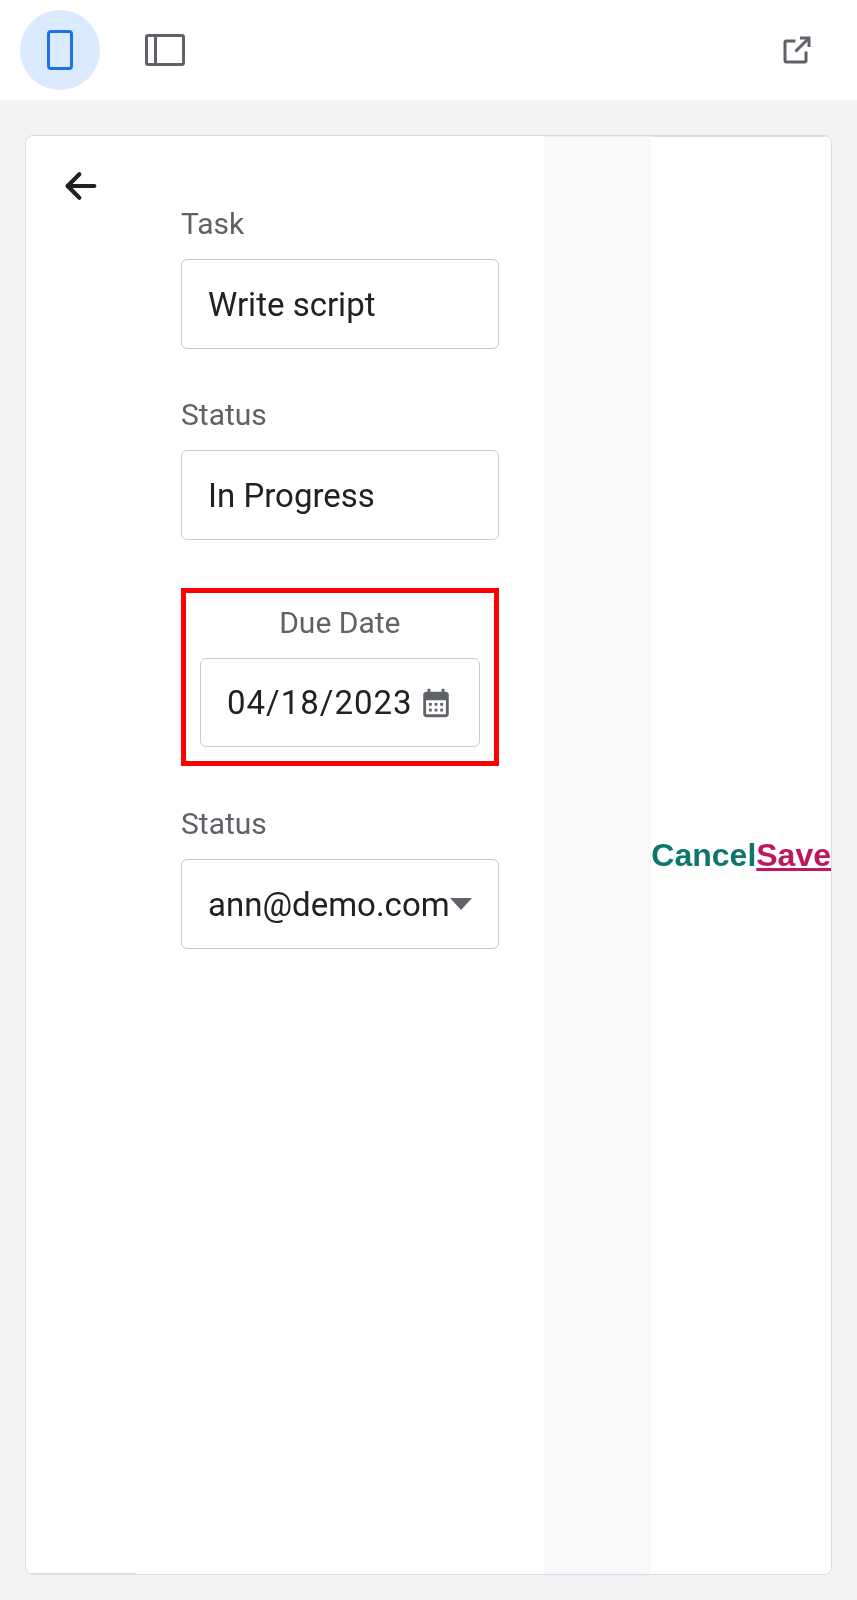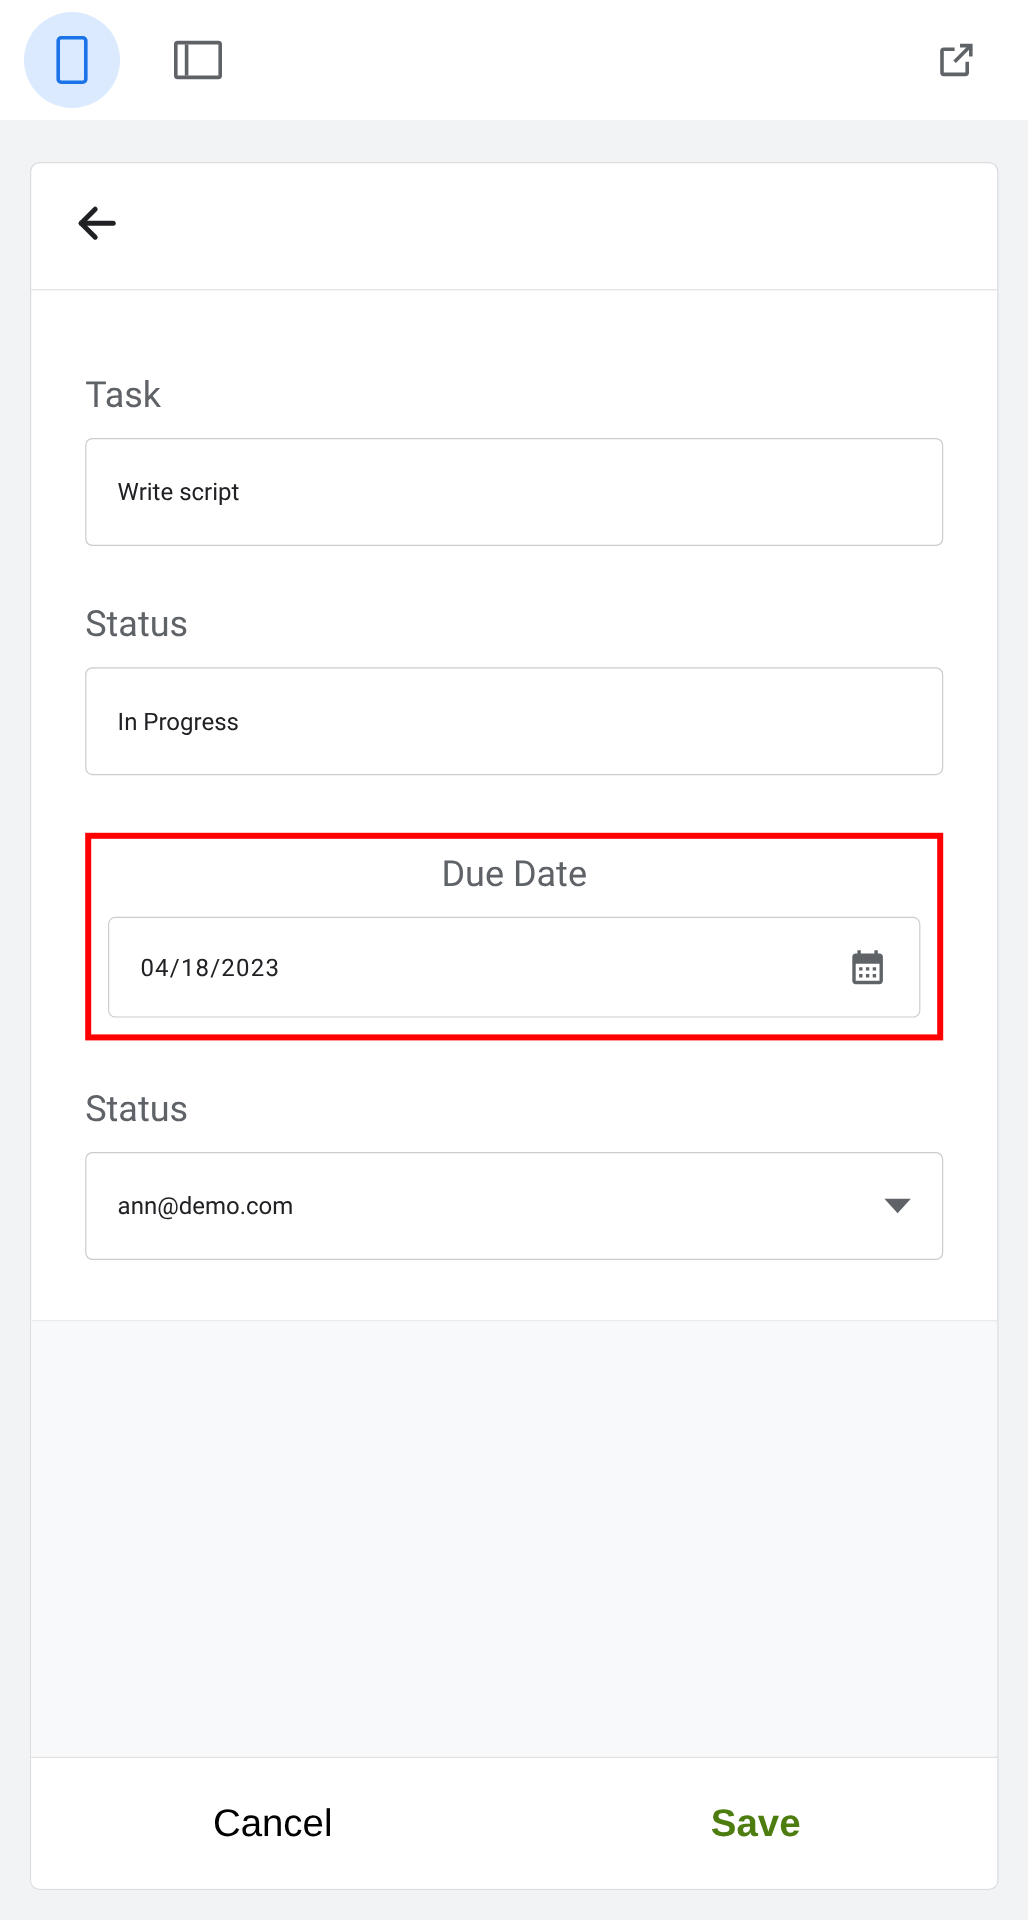--- a/index.html
+++ b/index.html
@@ -75,21 +75,21 @@
       background: #f1f3f4;
       padding: 35px 25px 25px 25px;
       height: calc(100% - 100px);
     }
     .device-frame {
       background: #fff;
       border: 1px solid #dadce0;
       border-radius: 8px;
       height: 100%;
       display: flex;
-      flex-direction: column;
+      flex-direction: row;
       overflow: hidden;
     }
     .device-header {
       padding: 30px 35px 35px 35px;
       border-bottom: 1px solid #e0e0e0;
     }
     .back-arrow {
       width: 40px;
       height: 40px;
       cursor: pointer;
@@ -109,21 +109,21 @@
       font-size: 30px;
       color: #5f6368;
       margin-bottom: 18px;
       display: block;
     }
     .field-input {
       width: 100%;
       border: 1px solid #cccccc;
       border-radius: 6px;
       padding: 24px 26px;
-      font-size: 20px;
+      font-size: 33px;
       color: #202124;
       background: #fff;
       display: flex;
       align-items: center;
       justify-content: space-between;
       min-height: 90px;
     }
     .highlight-box {
       border: 5px solid #ff0000;
       padding: 12px 14px 14px 14px;
@@ -169,25 +169,27 @@
       flex: 1;
       padding: 36px 0;
       text-align: center;
       font-size: 32px;
       font-weight: 500;
       cursor: pointer;
       background: none;
       border: none;
     }
     .footer-btn.cancel {
-      color: #000000;
+      color: #0f766e;
+      font-weight: bold;
     }
     .footer-btn.save {
-      color: #4d7c0f;
+      color: #be185d;
       font-weight: 700;
+      text-decoration: underline;
     }
   </style>
 </head>
 <body>
 
 <div class="toolbar">
   <div class="toolbar-left">
     <div class="icon-btn active">
       <div class="phone-icon"></div>
     </div>

